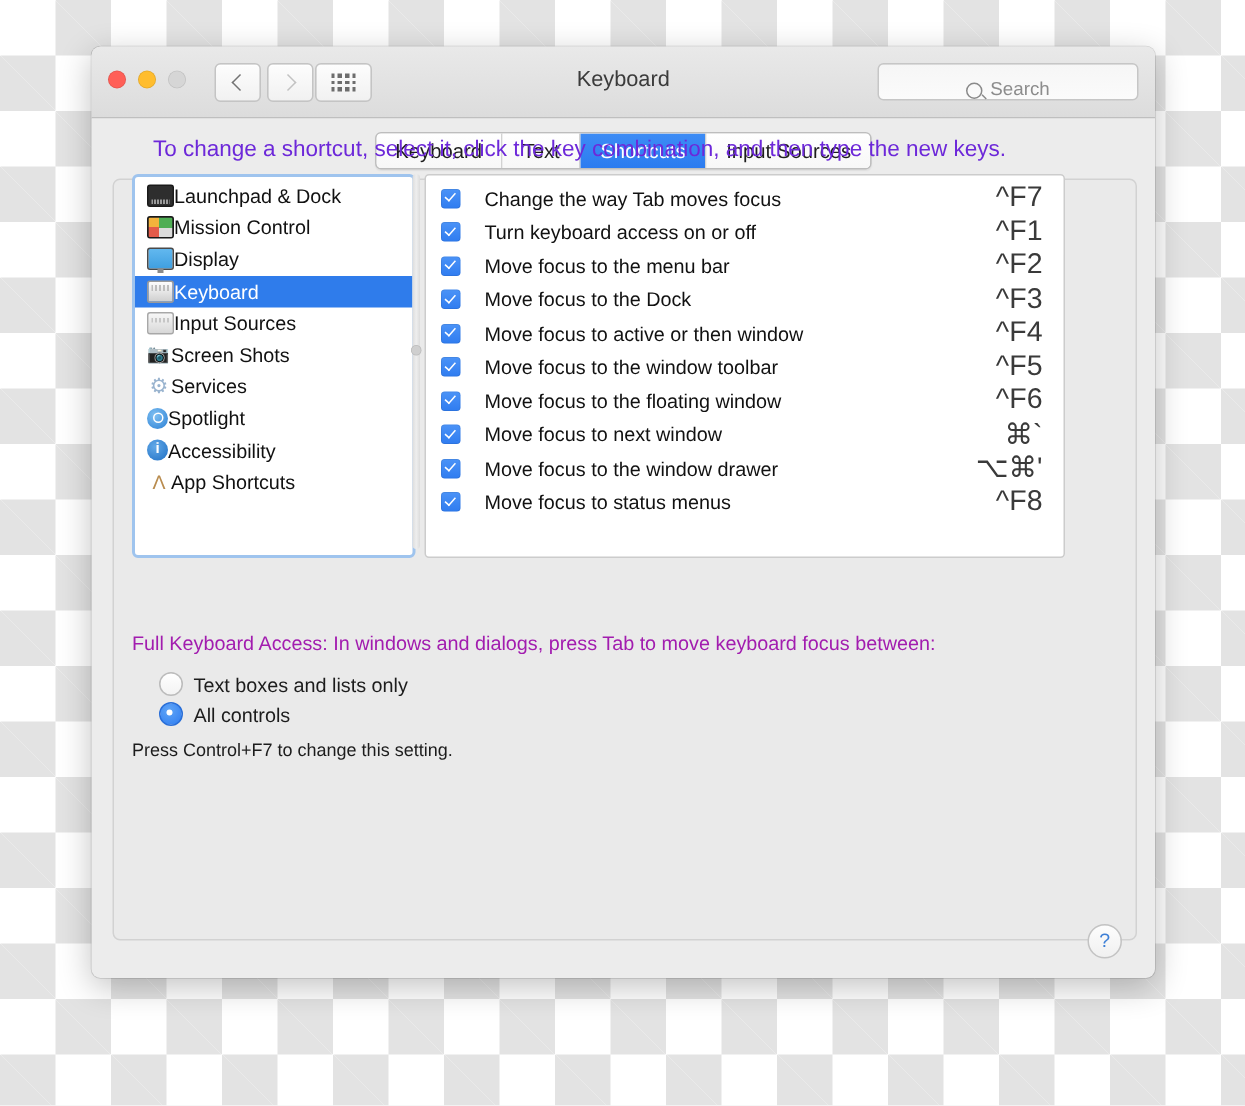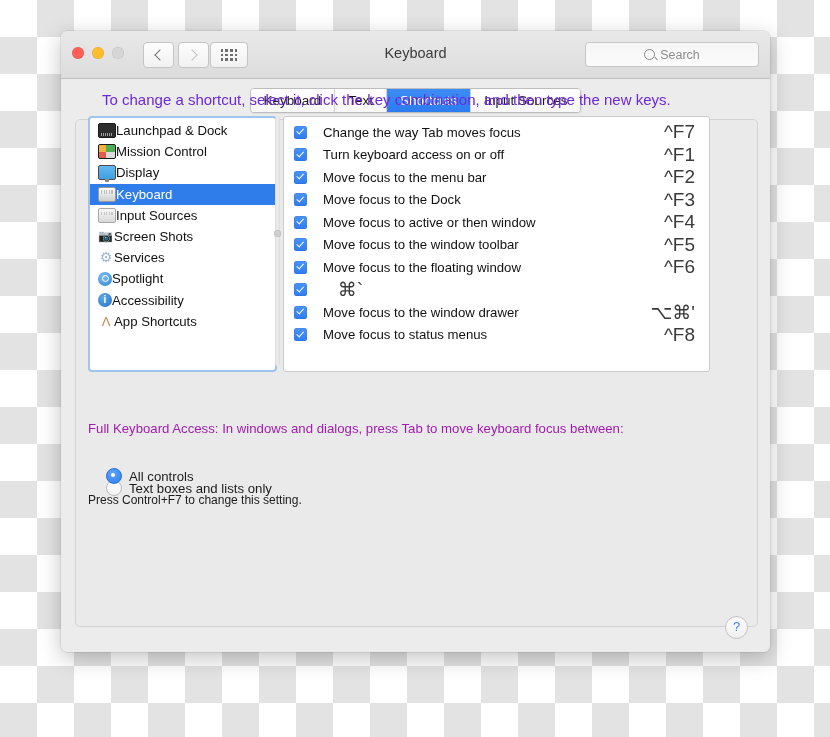--- a/index.html
+++ b/index.html
@@ -125,21 +125,21 @@
   .searchbox {
     position: absolute;
     right: 11px;
     top: 11px;
     width: 172px;
     height: 23px;
     background: linear-gradient(to bottom, #f6f6f6, #fbfbfb);
     border: 1px solid #c6c6c6;
     border-radius: 4px;
     display: flex;
-    align-items: center;
+    align-items: flex-end;
     justify-content: center;
     gap: 5px;
   }
   .searchbox .mag {
     width: 9px; height: 9px;
     border: 1.3px solid #8a8a8a;
     border-radius: 50%;
     position: relative;
   }
   .searchbox .mag::after {
@@ -446,21 +446,21 @@
   }
   .radio-row {
     position: absolute;
     left: 45px;
     display: flex;
     align-items: center;
     gap: 7px;
     font-size: 13.2px;
     color: #1c1c1c;
   }
-  #radio-text { top: 417px; margin-top: 32px; }
+  #radio-text { top: 417px; }
   #radio-all  { top: 437px; }
   .radio {
     width: 14px; height: 14px;
     border-radius: 50%;
     background: linear-gradient(to bottom,#ffffff,#f3f3f3);
     border: 1px solid #bcbcbc;
     position: relative;
     flex: 0 0 14px;
   }
   .radio.on {
@@ -637,20 +637,21 @@
       <span class="kname">Move focus to the window toolbar</span>
       <span class="kkey">^F5</span>
     </div>
     <div class="krow">
       <span class="cbox"></span>
       <span class="kname">Move focus to the floating window</span>
       <span class="kkey">^F6</span>
     </div>
     <div class="krow">
       <span class="cbox"></span>
+      <span class="kname">Move focus to next window</span>
       <span class="kkey">⌘`</span>
     </div>
     <div class="krow">
       <span class="cbox"></span>
       <span class="kname">Move focus to the window drawer</span>
       <span class="kkey">⌥⌘'</span>
     </div>
     <div class="krow">
       <span class="cbox"></span>
       <span class="kname">Move focus to status menus</span>

